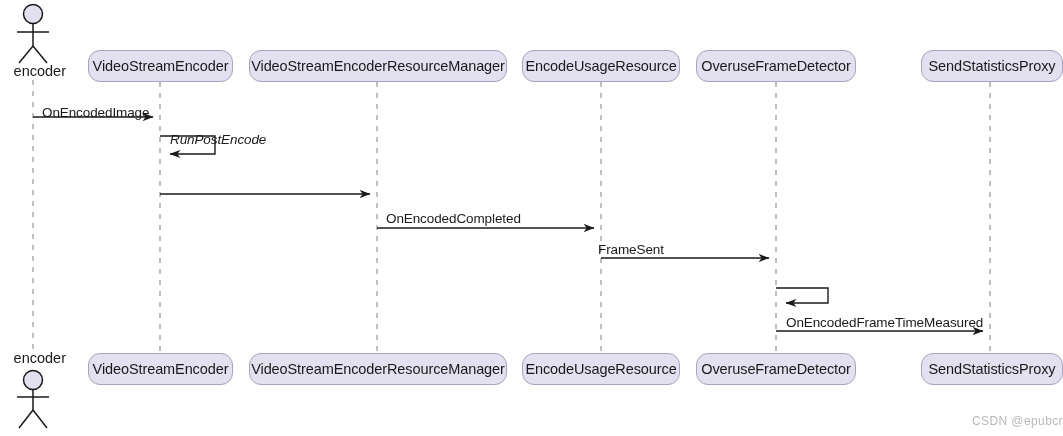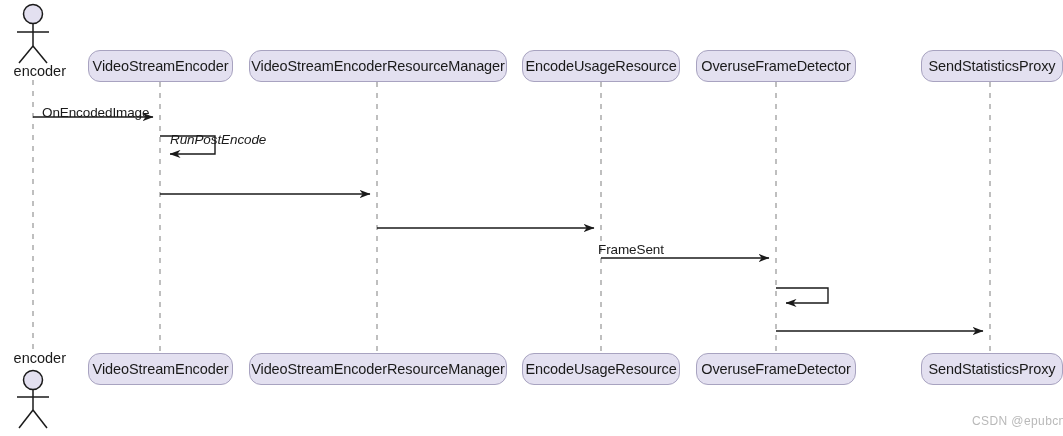--- a/index.html
+++ b/index.html
@@ -146,17 +146,19 @@
   </div>
   <div class="participant-box" style="left:921px; top:353px; width:142px; height:32px;">
     <span>SendStatisticsProxy</span>
   </div>
 
   <div class="actor-label" style="left:0px; top:63px; width:66px;">encoder</div>
   <div class="actor-label" style="left:0px; top:350px; width:66px;">encoder</div>
 
   <div class="msg-label" style="left:42px;  top:105px;">OnEncodedImage</div>
   <div class="msg-label" style="left:170px; top:132px;font-style:italic;">RunPostEncode</div>
+  <div class="msg-label" style="left:386px; top:211px;">OnEncodedCompleted</div>
   <div class="msg-label" style="left:598px; top:242px;">FrameSent</div>
+  <div class="msg-label" style="left:786px; top:315px;">OnEncodedFrameTimeMeasured</div>
 
   <div class="watermark" style="left:972px; top:414px;">CSDN @epubcn</div>
 
 </div>
 
 </body></html>

